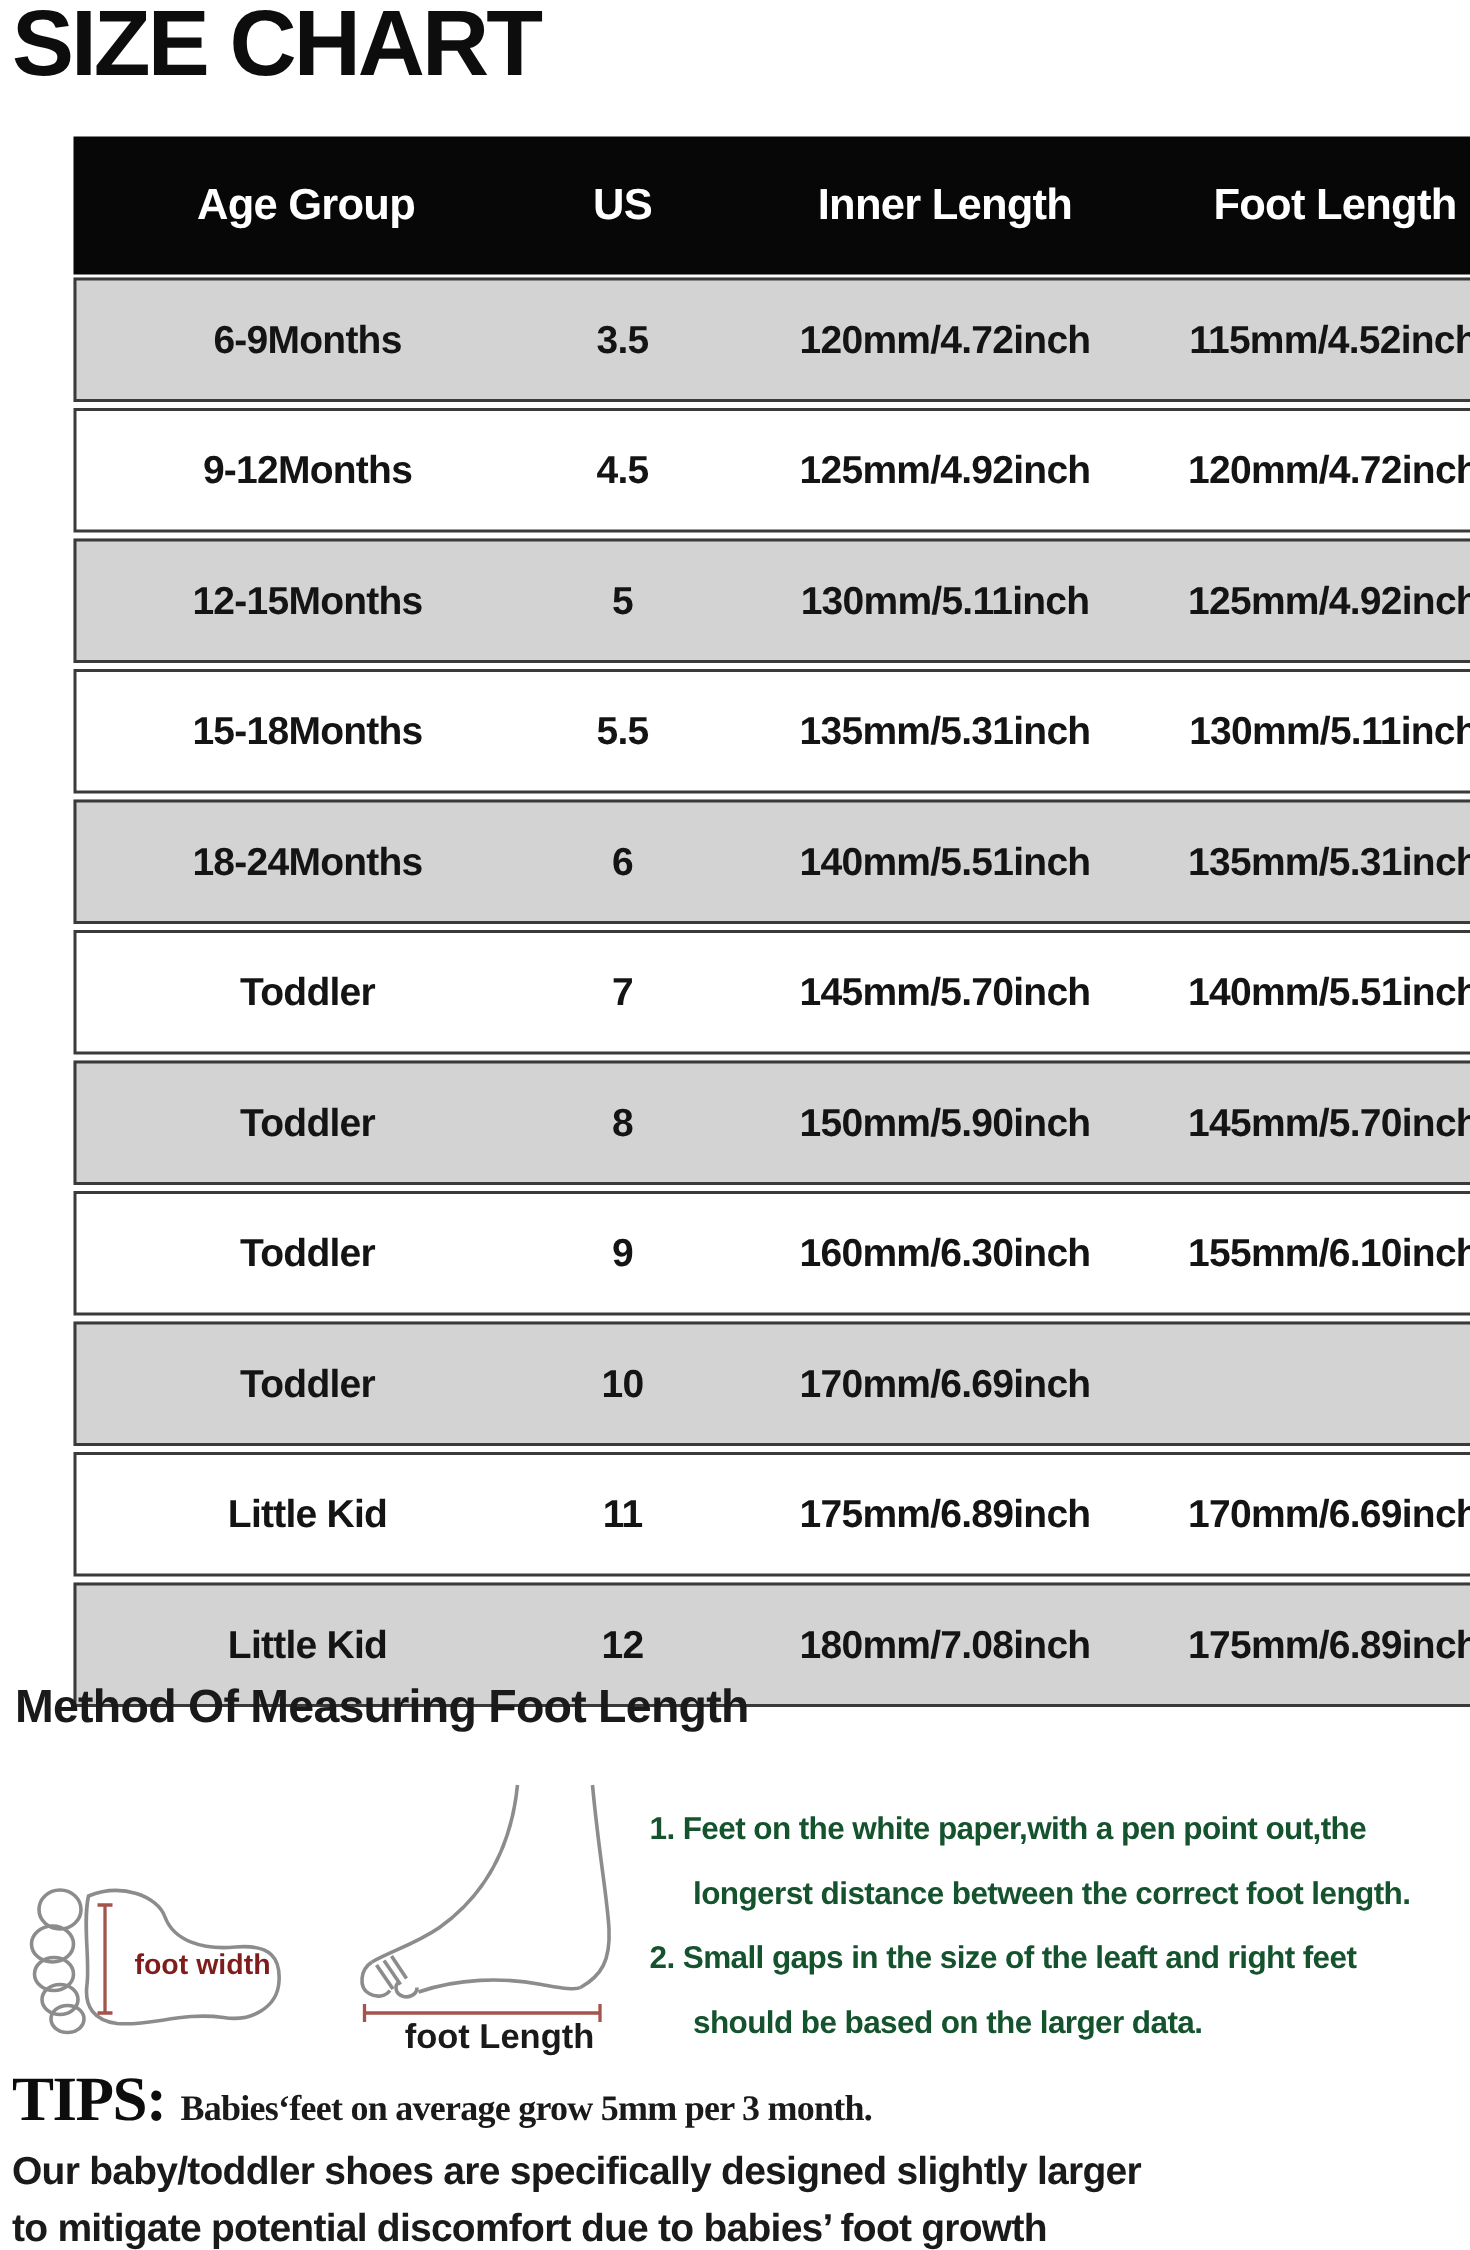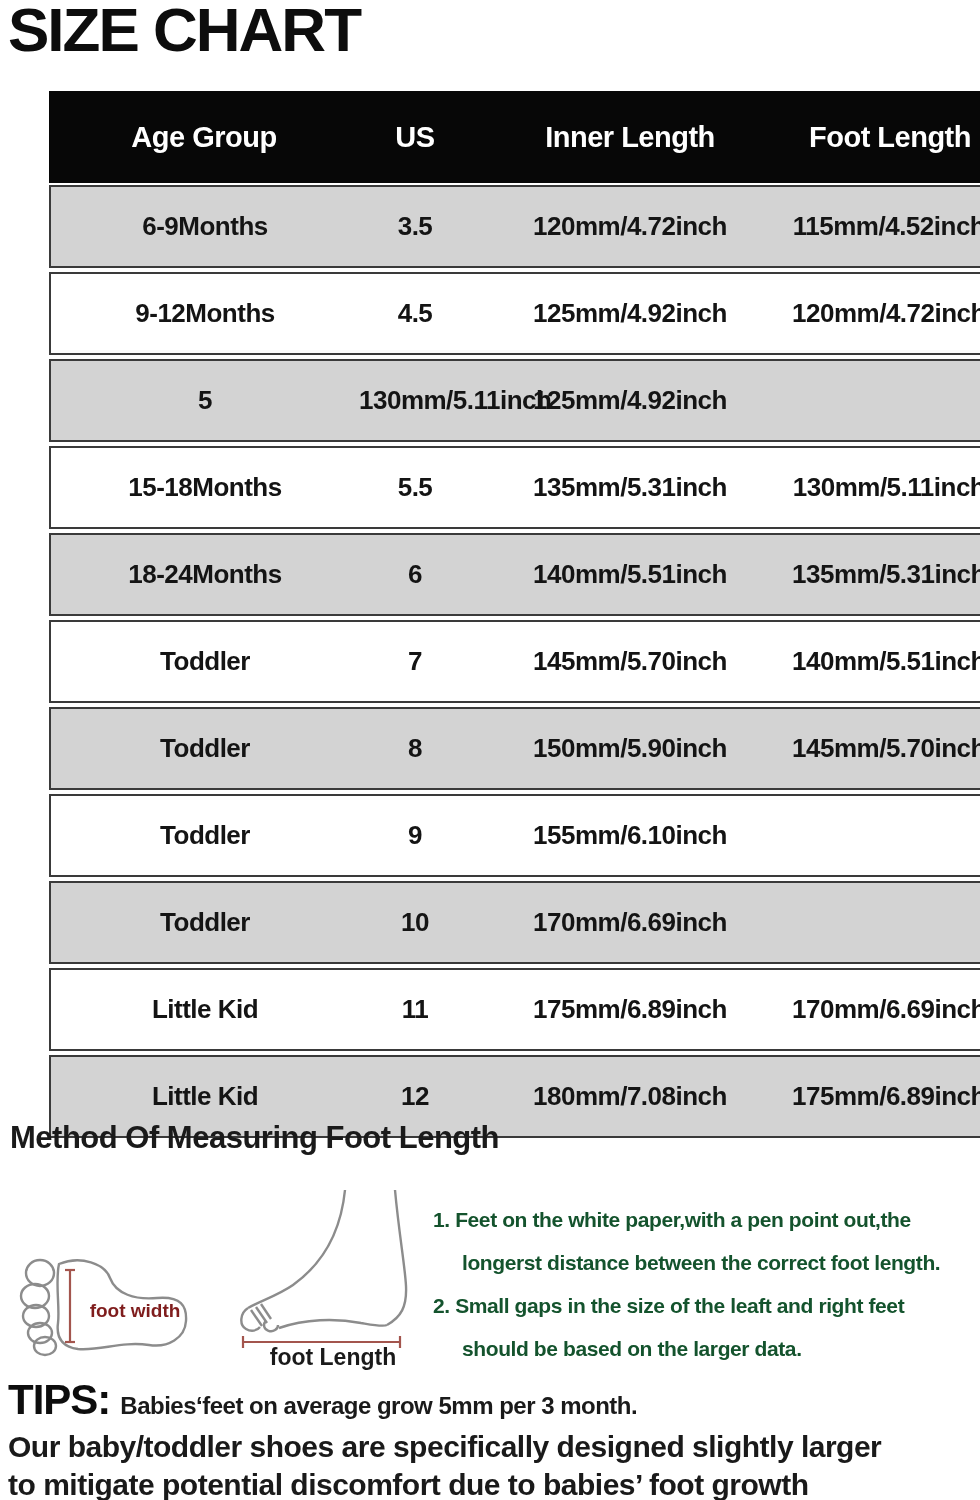--- a/index.html
+++ b/index.html
@@ -49,25 +49,25 @@
     font-size:23px;font-weight:800;color:#1a1a1a;white-space:nowrap;
   }
   .instructions{
     position:absolute;left:433px;top:1198px;width:545px;
     font-size:21px;font-weight:700;letter-spacing:-0.4px;color:#14532d;
   }
   .instr-line{height:43px;line-height:43px;white-space:nowrap;}
   .instr-cont{padding-left:29px;}
   
   .tips{position:absolute;left:8px;top:1376px;width:968px;}
-  .tips-row1{display:flex;align-items:baseline;gap:10px;white-space:nowrap;}
+  .tips-row1{display:flex;align-items:baseline;gap:10px;white-space:nowrap;font-family:Liberation Serif, serif;}
   .tips-label{font-size:42px;font-weight:900;letter-spacing:-1px;color:#0d0d0d;}
   .tips-text{font-size:24px;font-weight:700;letter-spacing:-0.5px;color:#1a1a1a;}
   .tips-line{
-    font-size:30px;font-weight:700;letter-spacing:-0.5px;color:#1a1a1a;
+    font-size:26px;font-weight:700;letter-spacing:-0.5px;color:#1a1a1a;
     line-height:38px;white-space:nowrap;
   }
   .tips-row1{margin-bottom:4px;}
 </style>
 </head>
 <body>
 
 <div class="page-title">SIZE CHART</div>
 
 <div class="size-table">
@@ -84,20 +84,21 @@
         <span>120mm/4.72inch</span>
         <span>115mm/4.52inch</span>
       </div>
       <div class="trow">
         <span>9-12Months</span>
         <span>4.5</span>
         <span>125mm/4.92inch</span>
         <span>120mm/4.72inch</span>
       </div>
       <div class="trow">
+        <span>12-15Months</span>
         <span>5</span>
         <span>130mm/5.11inch</span>
         <span>125mm/4.92inch</span>
       </div>
       <div class="trow">
         <span>15-18Months</span>
         <span>5.5</span>
         <span>135mm/5.31inch</span>
         <span>130mm/5.11inch</span>
       </div>
@@ -115,20 +116,21 @@
       </div>
       <div class="trow">
         <span>Toddler</span>
         <span>8</span>
         <span>150mm/5.90inch</span>
         <span>145mm/5.70inch</span>
       </div>
       <div class="trow">
         <span>Toddler</span>
         <span>9</span>
+        <span>160mm/6.30inch</span>
         <span>155mm/6.10inch</span>
       </div>
       <div class="trow">
         <span>Toddler</span>
         <span>10</span>
         <span>170mm/6.69inch</span>
       </div>
       <div class="trow">
         <span>Little Kid</span>
         <span>11</span>

